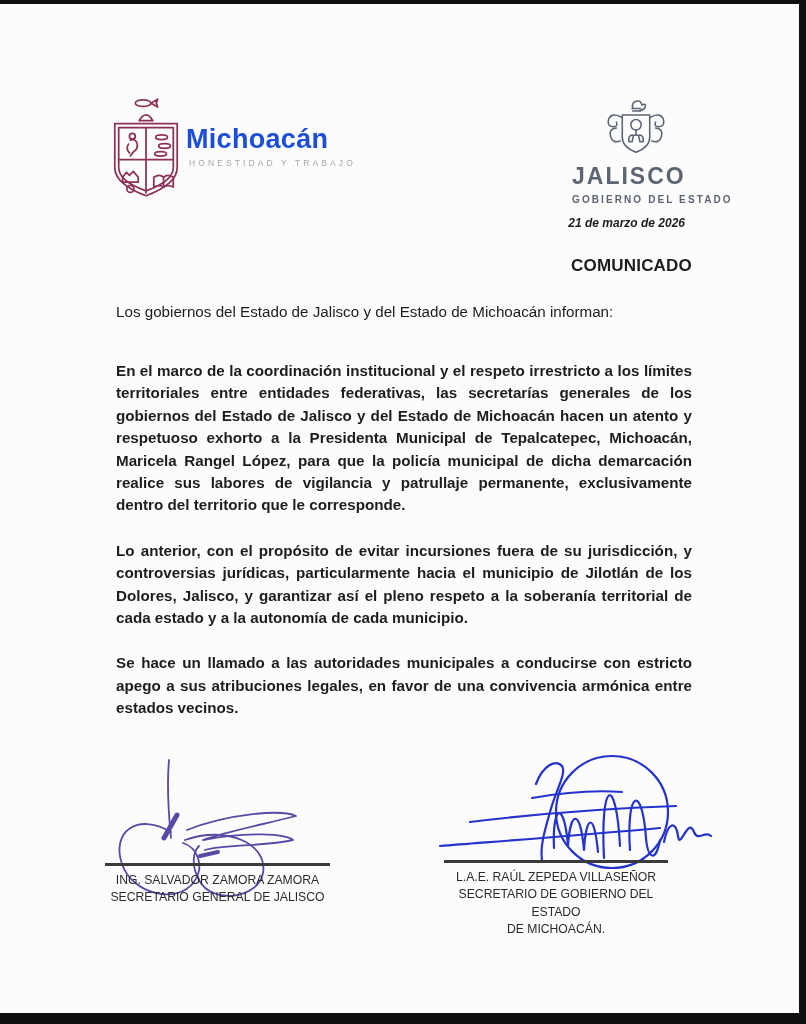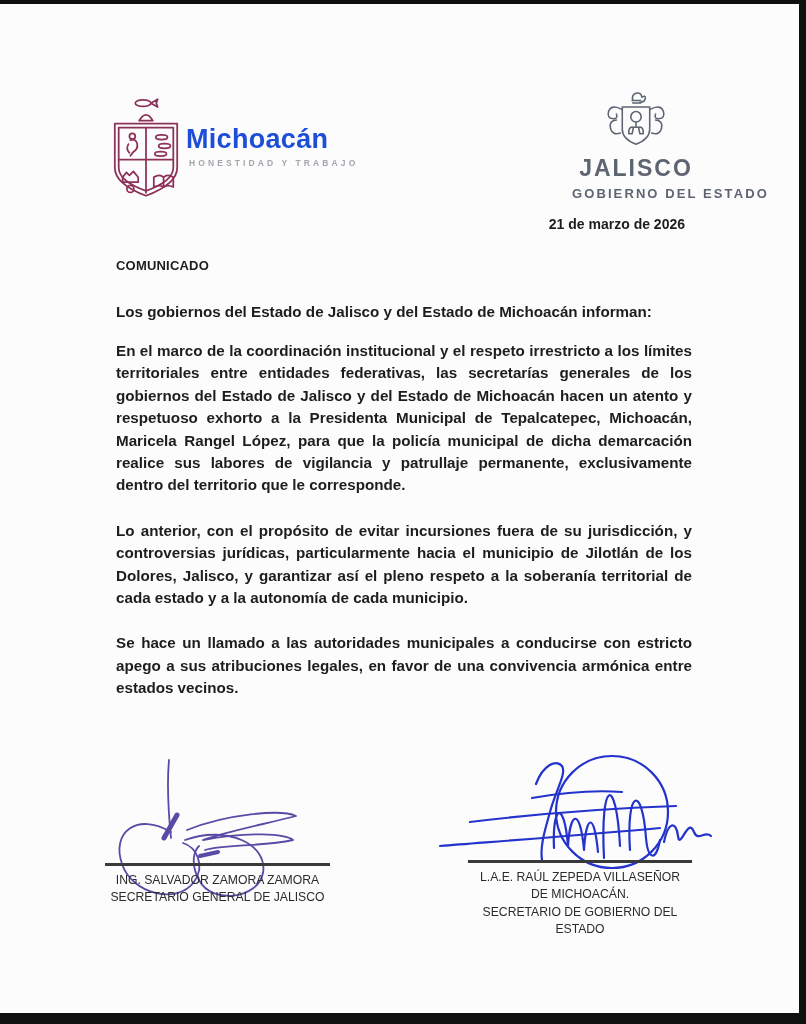--- a/index.html
+++ b/index.html
@@ -14,41 +14,41 @@
   }
   
   .edge-top{position:absolute;top:0;left:0;width:806px;height:4px;background:#101010;}
   .edge-right{position:absolute;top:0;right:0;width:7px;height:1024px;background:#101010;}
   .edge-bottom{position:absolute;bottom:0;left:0;width:806px;height:11px;background:#101010;}
 
   
   .mich-logo{position:absolute;left:107px;top:94px;width:210px;height:110px;}
   .mich-crest{position:absolute;left:0;top:0;}
   .mich-wordmark{position:absolute;left:79px;top:30px;font-size:27px;font-weight:bold;color:#1d4ed8;letter-spacing:.3px;}
-  .mich-tagline{position:absolute;left:82px;top:64px;font-size:8.5px;font-weight:bold;letter-spacing:3.1px;color:#a3a7ad;white-space:nowrap;}
+  .mich-tagline{position:absolute;left:82px;top:64px;font-size:8.5px;font-weight:normal;letter-spacing:3.1px;color:#a3a7ad;white-space:nowrap;}
 
-  .jal-logo{position:absolute;left:572px;top:90px;width:128px;text-align:center;}
+  .jal-logo{position:absolute;left:572px;top:98px;width:128px;text-align:left;}
   .jal-crest{display:block;margin:0 auto;}
   .jal-wordmark{font-size:23px;font-weight:bold;letter-spacing:2px;color:#5d6572;margin-top:1px;}
-  .jal-tagline{font-size:13px;font-weight:bold;letter-spacing:2.1px;color:#5d6572;margin-top:4px;white-space:nowrap;}
+  .jal-tagline{font-size:10px;font-weight:bold;letter-spacing:2.1px;color:#5d6572;margin-top:4px;white-space:nowrap;}
 
   
-  .letter-date{position:absolute;top:216px;right:121px;font-size:14px;font-weight:bold;}
+  .letter-date{position:absolute;top:216px;right:121px;font-size:12px;font-weight:bold;font-style:italic;}
   .letter-col{position:absolute;left:116px;top:255px;width:576px;}
-  .letter-title{font-size:13px;font-weight:bold;text-align:left;line-height:22px;margin:0 0 24px 0;letter-spacing:.2px;}
-  .letter-intro{font-size:15.2px;font-weight:bold;line-height:22px;margin:0 0 17px 0;}
+  .letter-title{font-size:17px;font-weight:bold;text-align:right;line-height:22px;margin:0 0 24px 0;letter-spacing:.2px;}
+  .letter-intro{font-size:15.2px;font-weight:normal;line-height:22px;margin:0 0 37px 0;}
   .letter-par{font-size:15.2px;line-height:22.4px;text-align:justify;margin:0 0 23px 0;font-weight:bold;}
 
   
   .sig-ink{position:absolute;pointer-events:none;}
   .sig-ink-left{left:95px;top:752px;}
   .sig-ink-right{left:436px;top:750px;}
   .sig-block{position:absolute;text-align:center;}
   .sig-block-left{left:105px;top:863px;width:225px;}
-  .sig-block-right{left:468px;top:860px;width:224px;}
+  .sig-block-right{left:444px;top:860px;width:224px;}
   .sig-rule{height:2.5px;background:#3a3a3a;margin-bottom:6px;}
   .sig-name,.sig-title{font-size:12.2px;line-height:17.5px;color:#2b2b2b;}
 </style>
 </head>
 <body>
 
 <div id="page">
 
   <div class="edge-top"></div>
   <div class="edge-right"></div>
@@ -147,17 +147,17 @@
 
   <div class="sig-block sig-block-left">
     <div class="sig-rule"></div>
     <div class="sig-name">ING. SALVADOR ZAMORA ZAMORA</div>
     <div class="sig-title">SECRETARIO GENERAL DE JALISCO</div>
   </div>
 
   <div class="sig-block sig-block-right">
     <div class="sig-rule"></div>
     <div class="sig-name">L.A.E. RAÚL ZEPEDA VILLASEÑOR</div>
+    <div class="sig-title">SECRETARIO DE GOBIERNO DEL ESTADO</div>
     <div class="sig-title">DE MICHOACÁN.</div>
-    <div class="sig-title">SECRETARIO DE GOBIERNO DEL ESTADO</div>
   </div>
 
 </div>
 
 </body></html>

